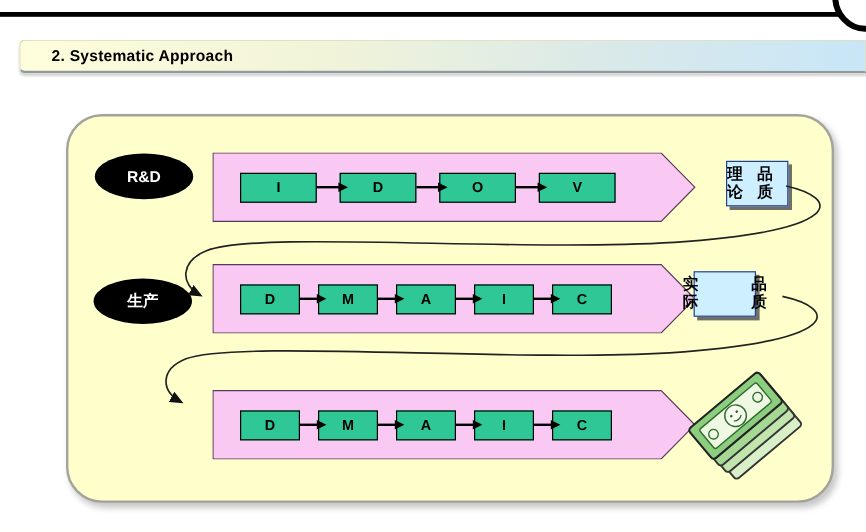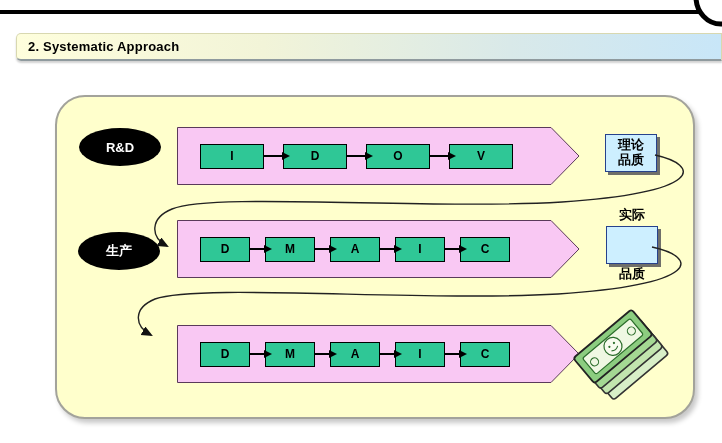--- a/index.html
+++ b/index.html
@@ -9,21 +9,21 @@
 
   
   .top-rule { position:absolute; left:0; top:10px; width:700px; height:4px; background:#000; }
   .logo-clip { position:absolute; right:0; top:0; width:34px; height:27px; overflow:hidden; }
 
   
   .title-bar { position:absolute; left:16px; top:33px; width:706px; height:28px;
     background:linear-gradient(90deg,#FEFEDC 0%,#F2F4D8 35%,#D9E9E9 70%,#C8E6F8 100%);
     border:1px solid #d8d8b0; border-bottom:2px solid #8f9a9e; border-radius:5px 0 0 5px;
     box-shadow:0 2px 2px rgba(0,0,0,0.18); display:flex; align-items:center; }
-  .title-bar .title-text { font-size:13px; font-weight:bold; color:#000; padding-left:11px; letter-spacing:0.2px; }
+  .title-bar .title-text { font-size:13px; font-weight:bold; color:#000; padding-left:26px; letter-spacing:0.2px; }
 
   
   .canvas { position:absolute; left:55px; top:95px; width:640px; height:324px;
     background:#FFFFCC; border:2px solid #A3A39B; border-radius:30px;
     box-shadow:3px 4px 5px rgba(0,0,0,0.22); }
 
   
   .oval { position:absolute; width:82px; height:38px; background:#000; border-radius:50%;
     display:flex; align-items:center; justify-content:center; }
   .oval span { color:#fff; font-weight:bold; font-size:13px; }
@@ -43,24 +43,24 @@
   .stage-box span { font-size:12px; font-weight:bold; color:#000; }
   .w64 { width:64px; } .w50 { width:50px; }
   .conn { position:relative; height:2px; background:#000; }
   .c26 { width:19px; } .c22 { width:15px; }
   .conn::after { content:""; position:absolute; right:-7px; top:-3.5px;
     border-left:8px solid #000; border-top:4.5px solid transparent; border-bottom:4.5px solid transparent; }
 
   
   .q-box { position:absolute; width:52px; height:38px; background:#CDEFFF; border:1px solid #26418C;
     box-shadow:3px 3px 0 rgba(95,95,95,0.9);
-    display:flex; flex-direction:column; align-items:center; justify-content:center; }
+    display:flex; flex-direction:row; align-items:center; justify-content:center; }
   .q-box span { font-size:13px; font-weight:bold; color:#000; line-height:1.15; }
   .q-r1 { left:548px; top:37px; }
-  .q-r2 { left:549px; top:129px;gap:44px; }
+  .q-r2 { left:521px; top:129px;gap:44px; }
 
   
   .money { position:absolute; left:512px; top:203px; width:110px; height:112px; }
   .result-label { position:absolute; left:584px; top:262px; width:52px; text-align:center; z-index:3;
     font-size:14px; font-weight:bold; color:#000; line-height:1.15;
     text-shadow:1px 1px 0 #FFFFCC,-1px 1px 0 #FFFFCC,1px -1px 0 #FFFFCC,-1px -1px 0 #FFFFCC; }
   .result-label span { display:block; }
 
   
   .curves { position:absolute; left:0; top:0; width:722px; height:443px; pointer-events:none; }

